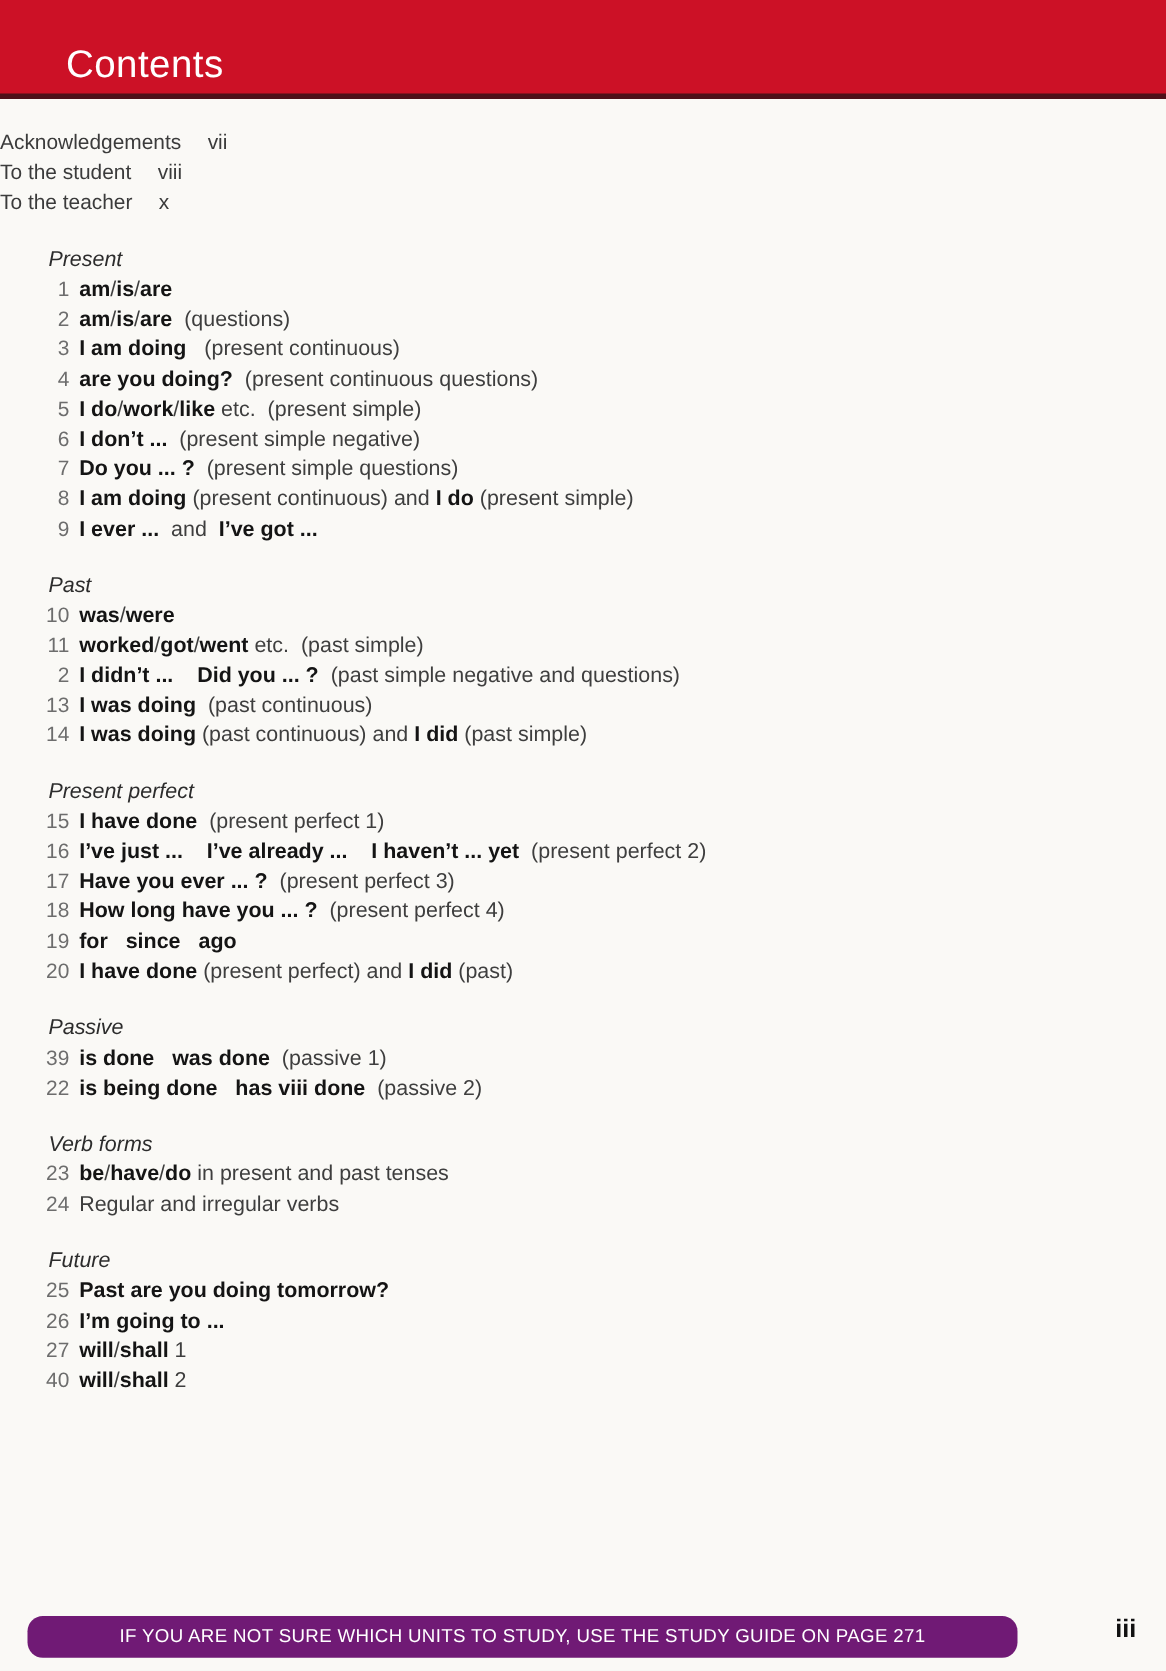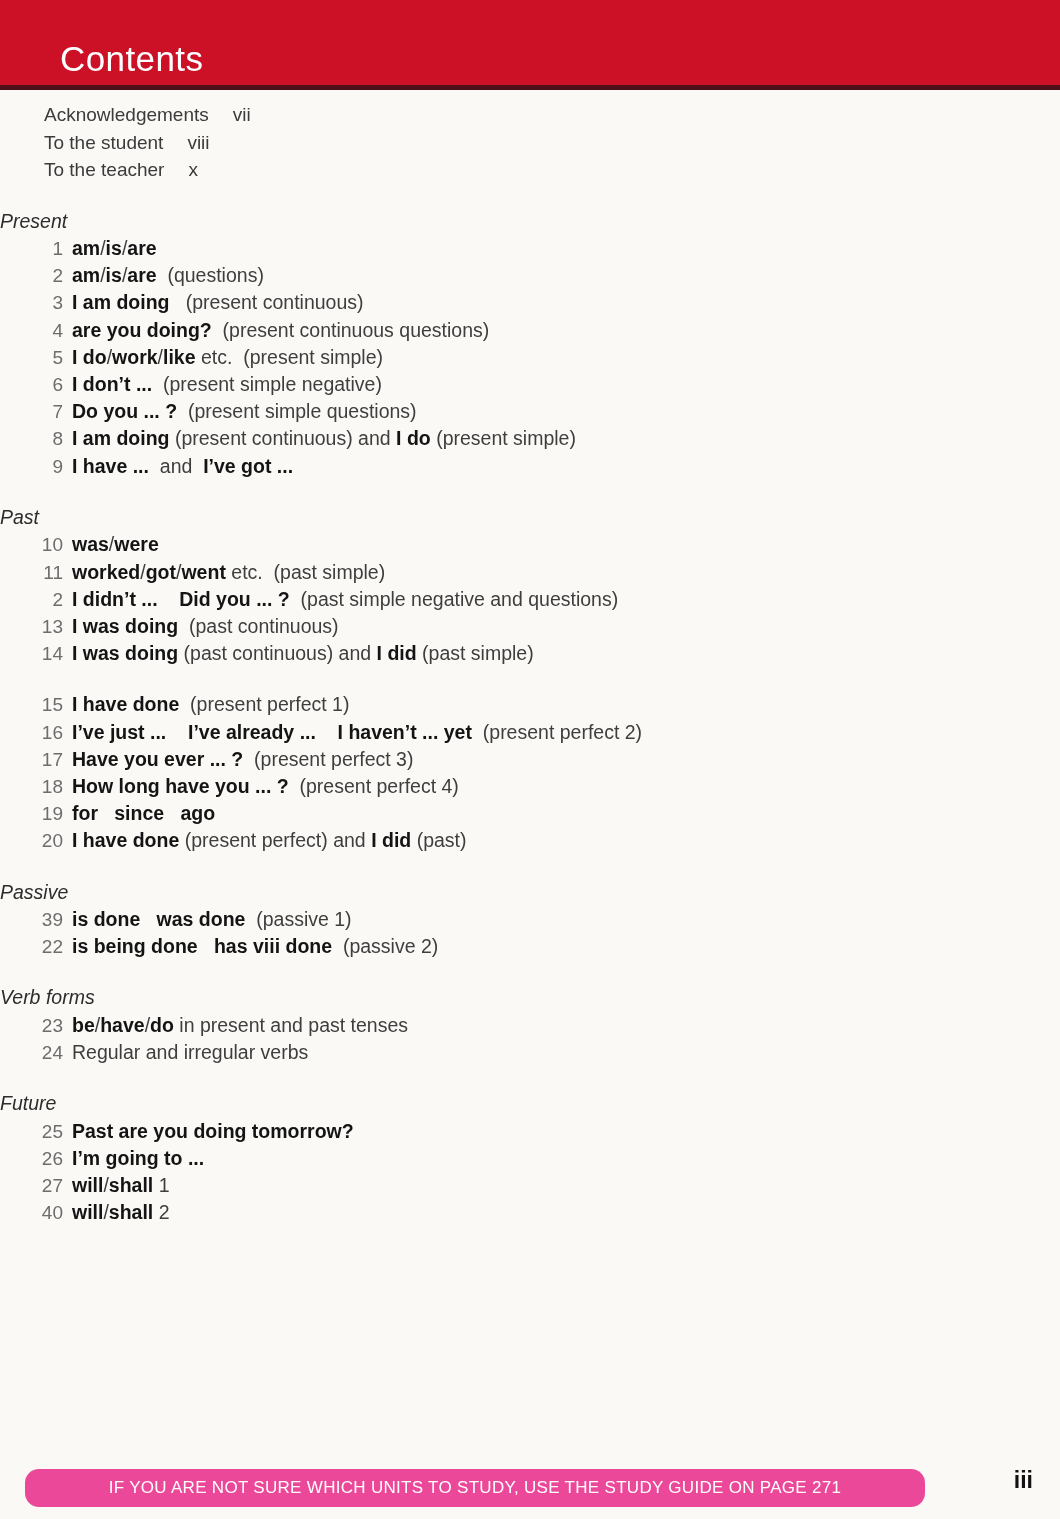--- a/index.html
+++ b/index.html
@@ -26,34 +26,34 @@
   .masthead-title {
     color: #ffffff;
     font-size: 35px;
     font-weight: 400;
     letter-spacing: 0.4px;
     line-height: 1;
     margin-left: 16px;
   }
   
   .front-matter {
-    margin-top: 11px;
-    padding-left: 44px;
+    margin-top: 26px;
     font-size: 19px;
   }
   .fm-row { line-height: 27.5px; }
   .fm-page { margin-left: 24px; }
   
   .toc { margin-top: 0; }
   .section { margin-top: 24px; }
   .section-heading {
     font-style: italic;
     font-size: 19.5px;
     line-height: 27.5px;
     color: #2c2c2c;
+    padding-left: 44px;
   }
   .unit {
     display: flex;
     align-items: baseline;
     font-size: 19.5px;
     line-height: 27.2px;
   }
   .unit-num {
     flex: 0 0 72px;
     width: 72px;
@@ -70,21 +70,21 @@
     color: #141414;
     font-weight: 700;
   }
   
   .footer-banner {
     position: absolute;
     left: 25px;
     top: 1469px;
     width: 900px;
     height: 38px;
-    background: #ec4899;
+    background: #701a75;
     border-radius: 14px;
     display: flex;
     align-items: center;
     justify-content: center;
   }
   .footer-banner-text {
     color: #ffffff;
     font-size: 17px;
     letter-spacing: 0.3px;
     white-space: nowrap;
@@ -154,21 +154,21 @@
     <span class="unit-title"><b>Do you ... ?</b>  (present simple questions)</span>
   </div>
 
   <div class="unit">
     <span class="unit-num">8</span>
     <span class="unit-title"><b>I am doing</b> (present continuous) and <b>I do</b> (present simple)</span>
   </div>
 
   <div class="unit">
     <span class="unit-num">9</span>
-    <span class="unit-title"><b>I have ...</b>  and  <b>I’ve got ...</b></span>
+    <span class="unit-title"><b>I ever ...</b>  and  <b>I’ve got ...</b></span>
   </div>
 </div>
   </section>
 
   <section class="section">
     <div class="section-heading">Past</div>
     <div class="unit-list">
   <div class="unit">
     <span class="unit-num">10</span>
     <span class="unit-title"><b>was</b>/<b>were</b></span>
@@ -190,20 +190,21 @@
   </div>
 
   <div class="unit">
     <span class="unit-num">14</span>
     <span class="unit-title"><b>I was doing</b> (past continuous) and <b>I did</b> (past simple)</span>
   </div>
 </div>
   </section>
 
   <section class="section">
+    <div class="section-heading">Present perfect</div>
     <div class="unit-list">
   <div class="unit">
     <span class="unit-num">15</span>
     <span class="unit-title"><b>I have done</b>  (present perfect 1)</span>
   </div>
 
   <div class="unit">
     <span class="unit-num">16</span>
     <span class="unit-title"><b>I’ve just ...</b>    <b>I’ve already ...</b>    <b>I haven’t ... yet</b>  (present perfect 2)</span>
   </div>

